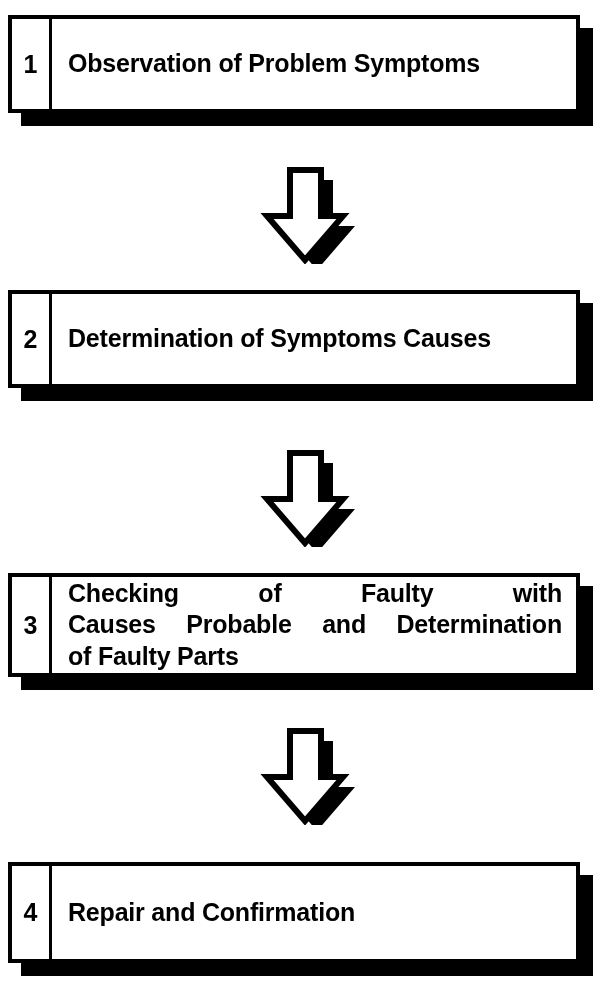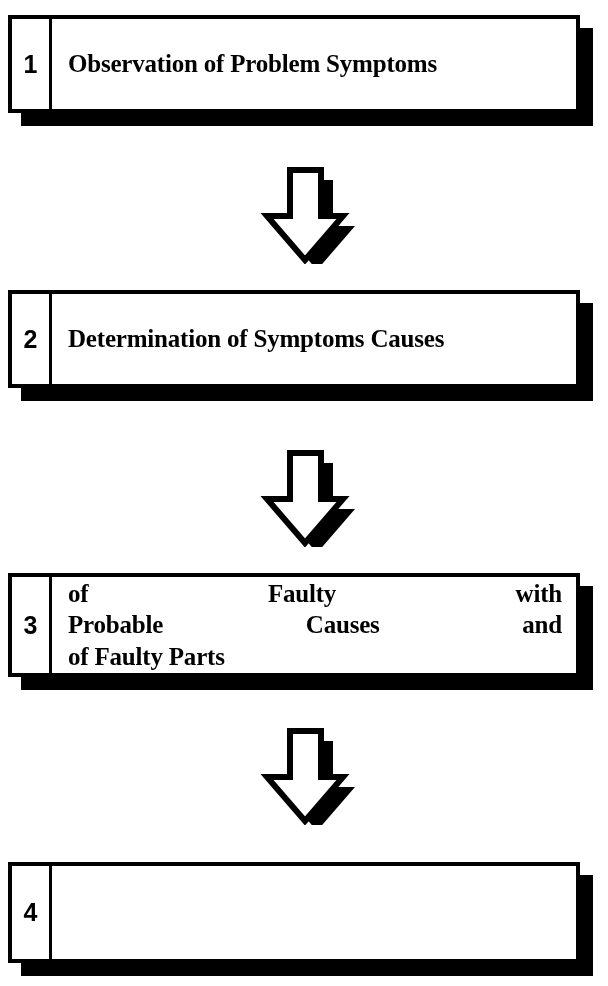--- a/index.html
+++ b/index.html
@@ -71,21 +71,20 @@
     flex: 1 1 auto;
     box-sizing: border-box;
     padding: 0 14px 0 16px;
     display: flex;
     flex-direction: column;
     justify-content: center;
     font-size: 25px;
     font-weight: bold;
     color: #000000;
     letter-spacing: -0.2px;
-    font-family: Liberation Serif, serif;
   }
 
   .step-label .line {
     display: block;
     line-height: 1.26;
     white-space: nowrap;
   }
 
   
   .step-label .line.justify {
@@ -146,41 +145,46 @@
       <polygon points="39,10 70,10 70,56 92,56 54,100 16,56 39,56" fill="#ffffff" stroke="#000000" stroke-width="6" stroke-linejoin="miter"></polygon>
     </svg>
   </div>
 
   <div class="step" id="step-3" style="top:573px;height:104px;">
     <div class="step-shadow"></div>
     <div class="step-frame">
       <div class="step-number">3</div>
       <div class="step-label">
         <span class="line justify">
+            <span>Checking</span>
             <span>of</span>
             <span>Faulty</span>
             <span>with</span>
           </span>
         <span class="line justify">
+            <span>Causes</span>
             <span>Probable</span>
-            <span>Causes</span>
             <span>and</span>
+            <span>Determination</span>
           </span>
         <span class="line">of Faulty Parts</span>
       </div>
     </div>
   </div>
 
   <div class="arrow" style="left:251px;top:721px;">
     <svg viewBox="0 0 108 104" xmlns="http://www.w3.org/2000/svg">
       <polygon points="39,10 70,10 70,56 92,56 54,100 16,56 38,56" transform="translate(12,10)" fill="#000000"></polygon>
       <polygon points="39,10 70,10 70,56 92,56 54,100 16,56 39,56" fill="#ffffff" stroke="#000000" stroke-width="6" stroke-linejoin="miter"></polygon>
     </svg>
   </div>
 
   <div class="step" id="step-4" style="top:862px;height:101px;">
     <div class="step-shadow"></div>
     <div class="step-frame">
       <div class="step-number">4</div>
+      <div class="step-label">
+        <span class="line">Repair and Confirmation</span>
+      </div>
     </div>
   </div>
 
 </div>
 
 </body></html>

